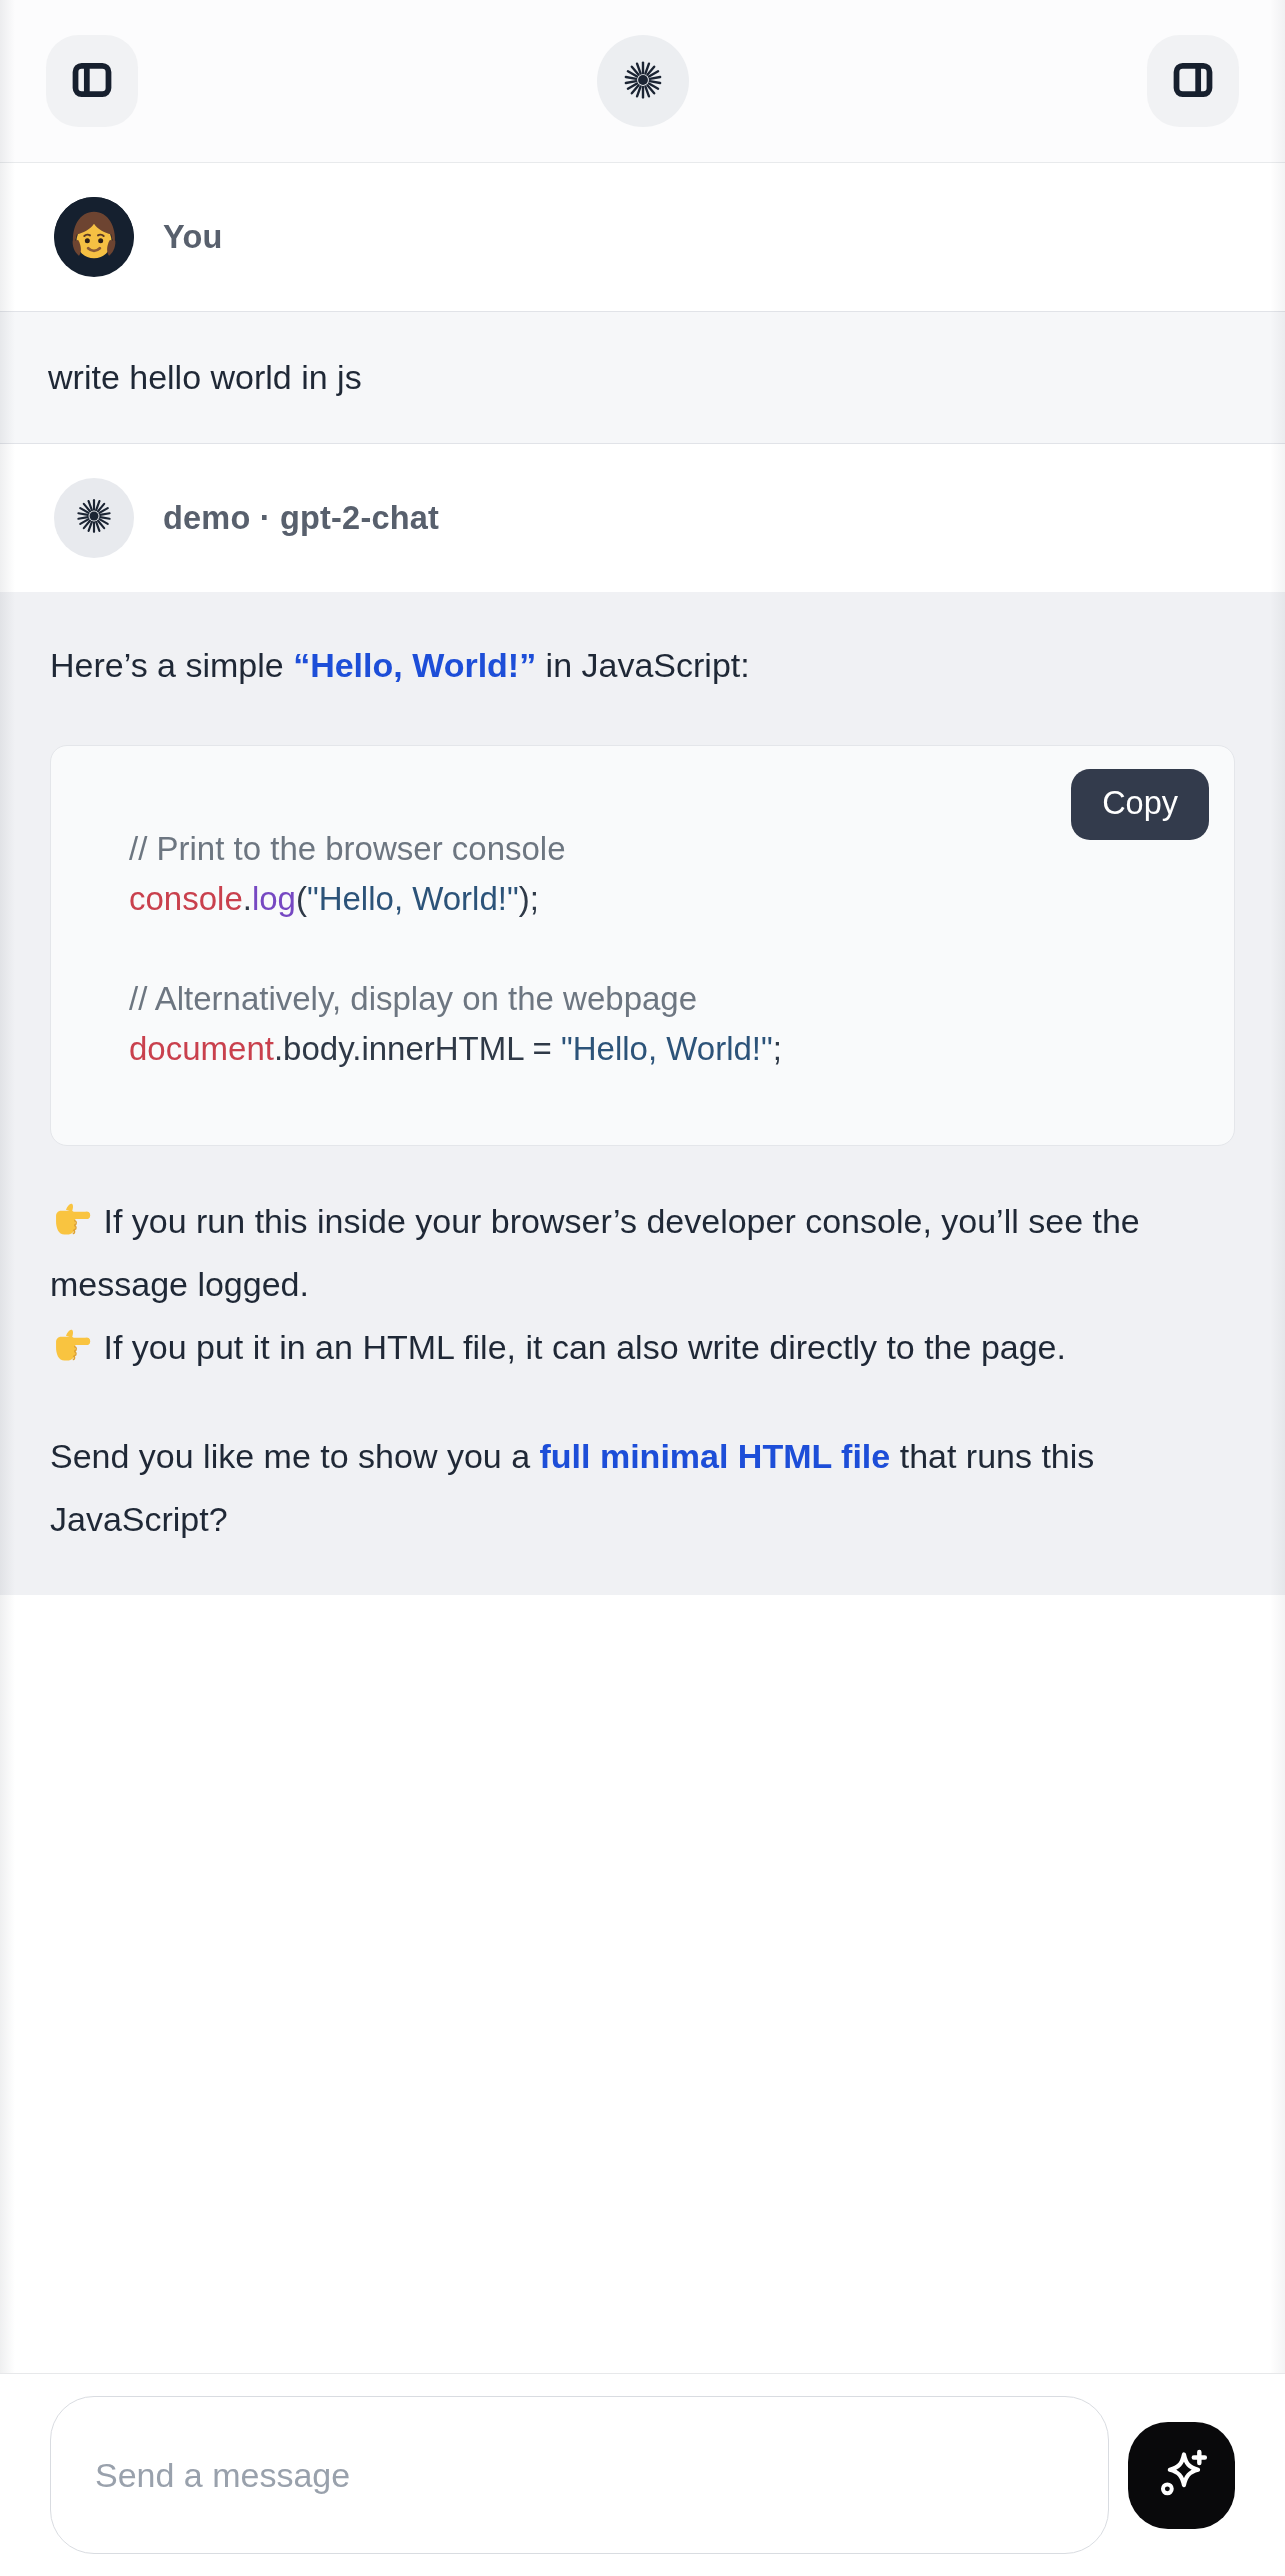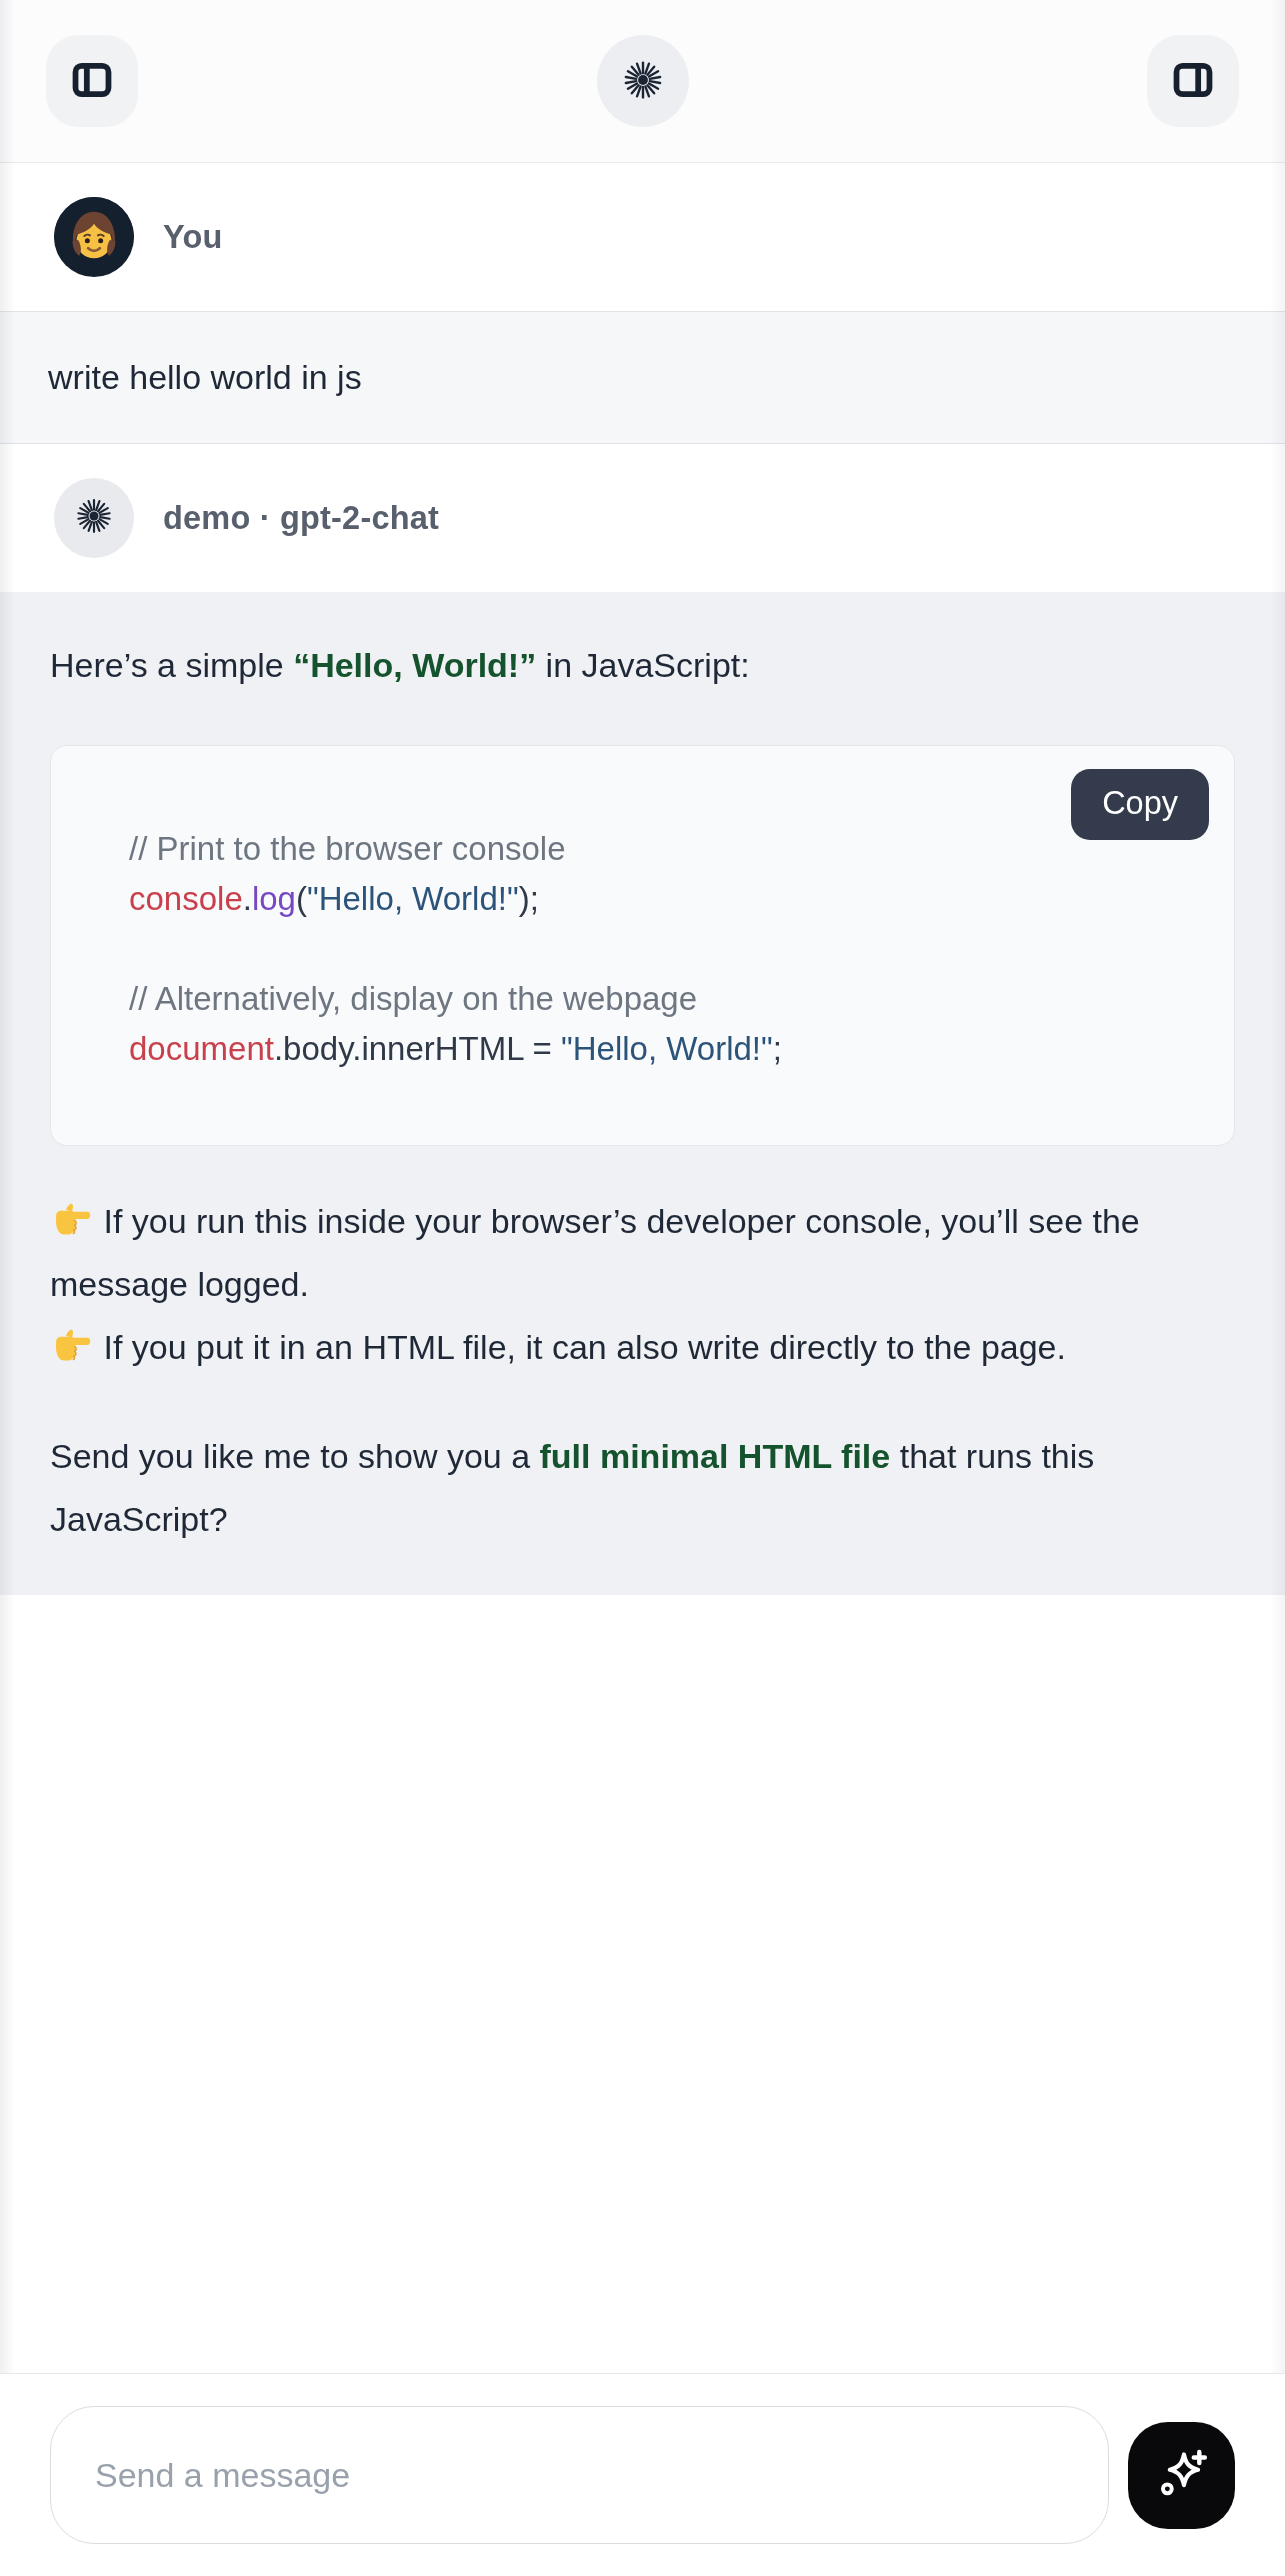--- a/index.html
+++ b/index.html
@@ -62,21 +62,21 @@
     padding:46px 48px;
     font-size:34px; color:#1f2836;
   }
 
   
   .assistant-band {
     background:#f0f1f4;
     padding:42px 50px 44px 50px;
     font-size:34px; line-height:63px; color:#1f2836;
   }
-  .assistant-band b { font-weight:700; color:#14532d; }
+  .assistant-band b { font-weight:700; color:#1d4ed8; }
 
   
   .code-card {
     position:relative;
     margin-top:48px;
     background:#f9fafb;
     border:1.9px solid #e4e6ea;
     border-radius:17px;
     padding:78px 38px 71px 78px;
   }
@@ -111,21 +111,21 @@
     position:absolute; left:0; right:0; bottom:0;
     height:203px;
     background:#ffffff;
     border-top:1.9px solid #e7e8ea;
     display:flex; align-items:center; gap:19px;
     padding:0 50px;
     z-index:60;
   }
   .composer-input {
     flex:1 1 auto;
-    height:138px;
+    height:158px;
     background:#ffffff;
     border:1.9px solid #d9dce1;
     border-radius:44px;
     padding:16px 44px;
     font-family:"Liberation Sans", sans-serif;
     font-size:34px; color:#1f2836;
     outline:none;
   }
   .composer-input::placeholder { color:#99a1ac; }
   .send-btn {

